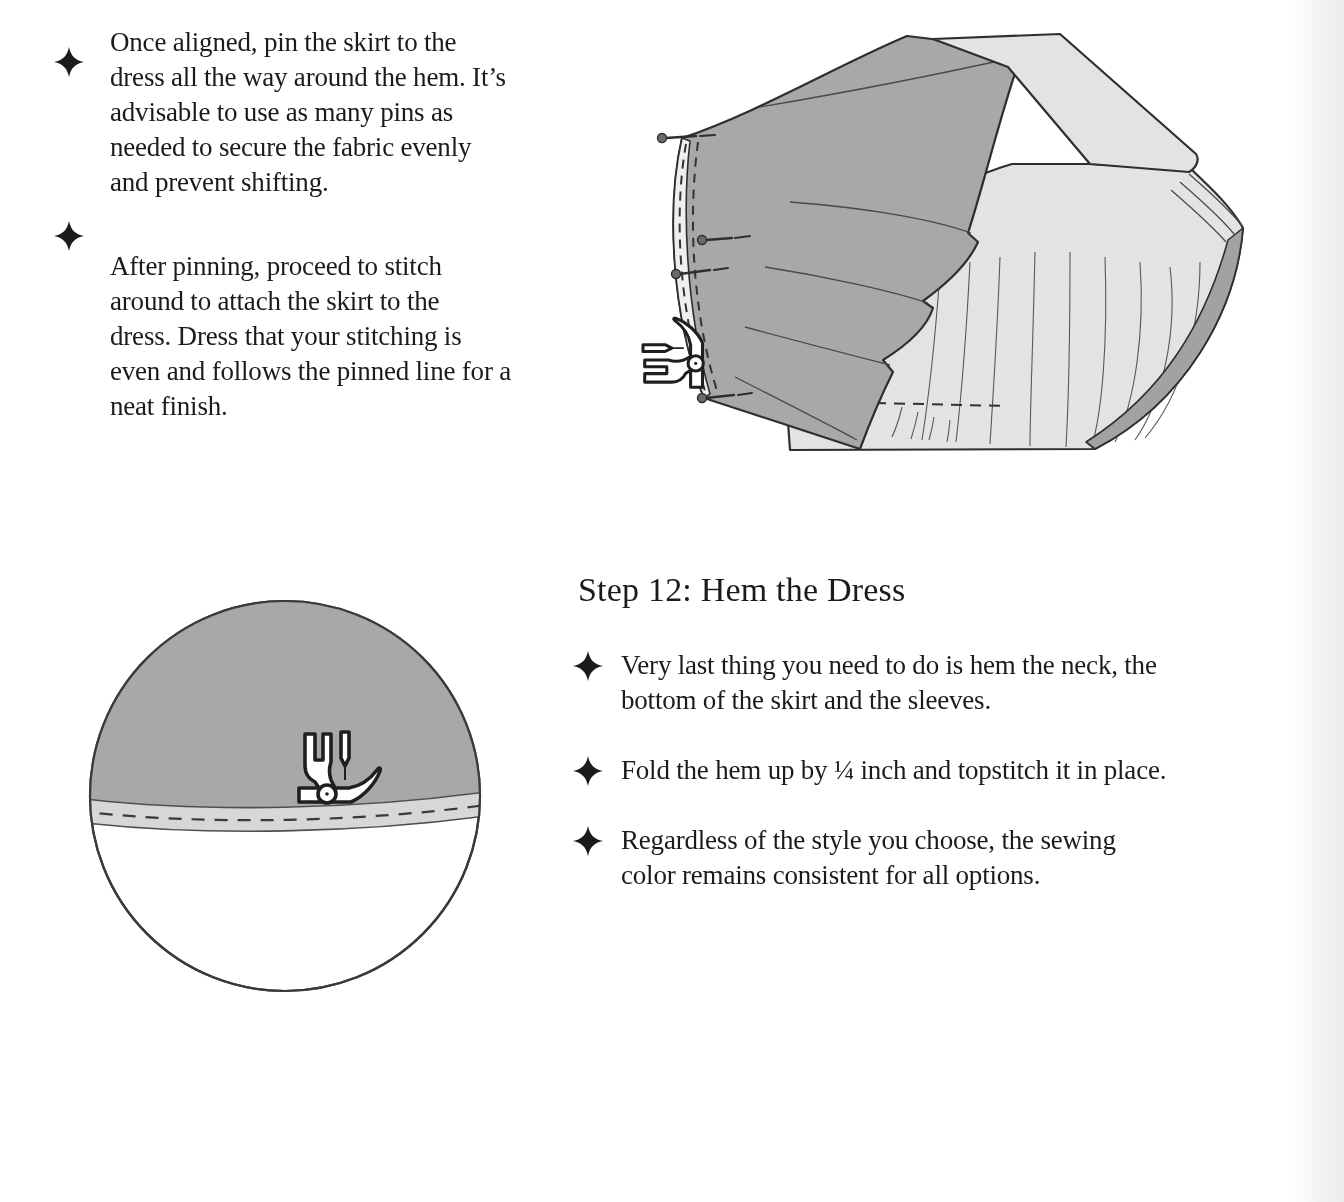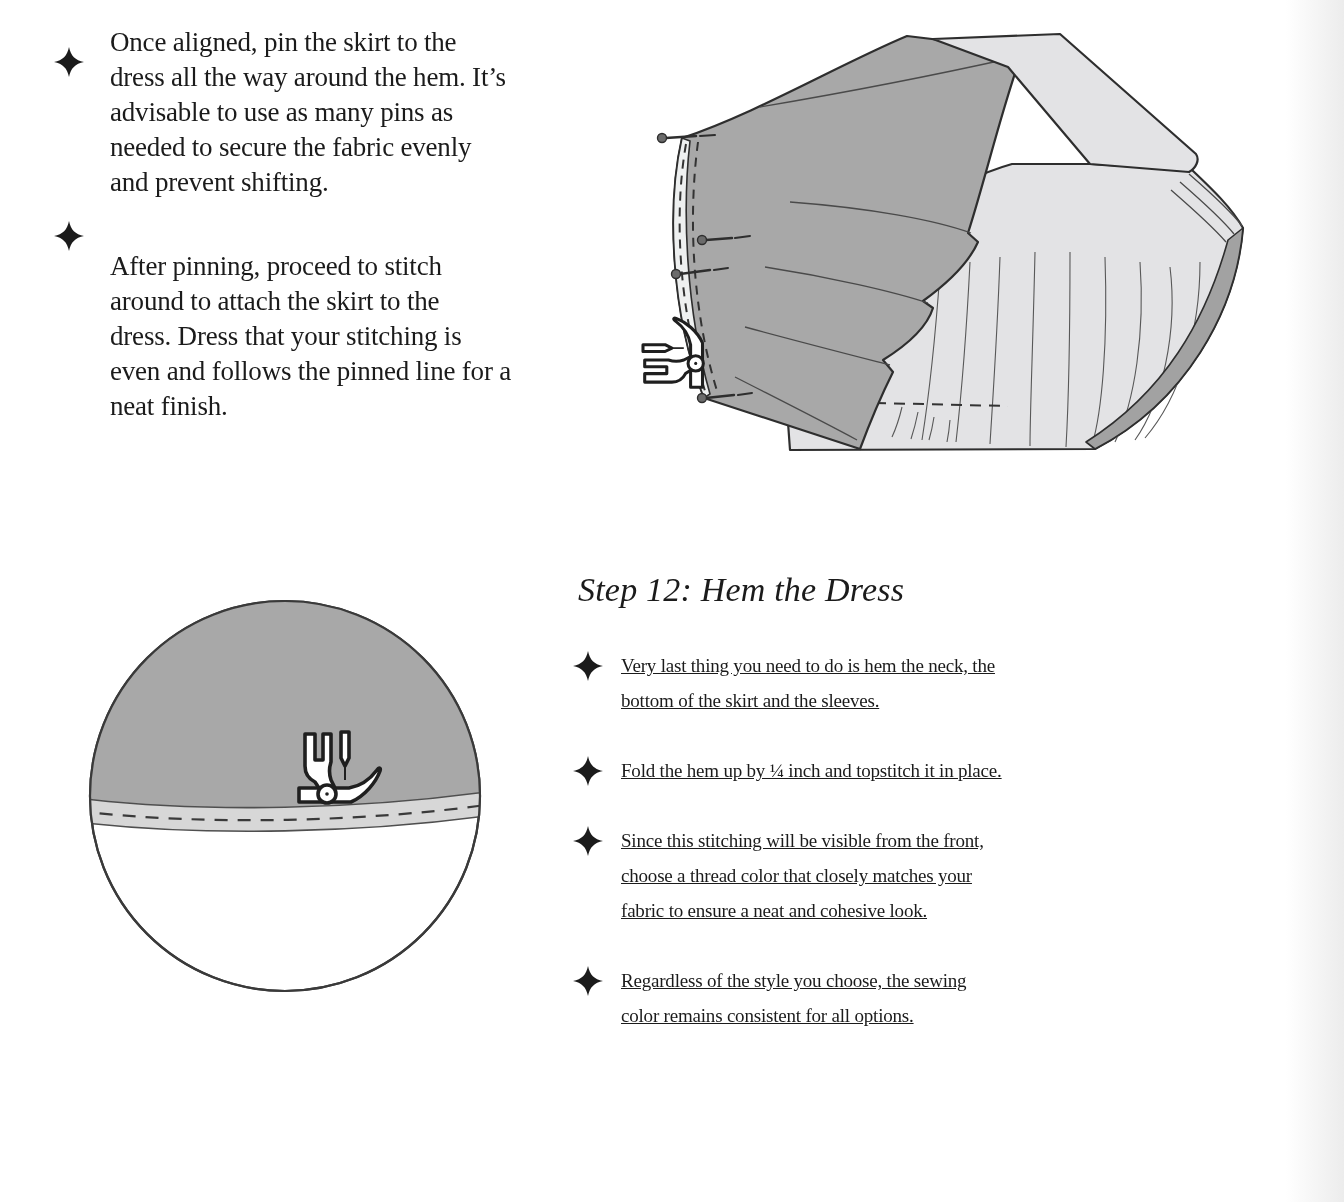--- a/index.html
+++ b/index.html
@@ -19,35 +19,33 @@
     position:absolute;
     font-size:27px;line-height:35px;letter-spacing:-0.2px;
     white-space:pre-line;
   }
   .star{position:absolute;width:30px;height:30px;}
   .star svg{display:block;width:100%;height:100%;}
   .heading{
     position:absolute;left:578px;top:570px;
     font-size:34px;line-height:40px;letter-spacing:0.2px;
     white-space:nowrap;
-    font-style:italic;
   }
   .bullets{
     position:absolute;left:573px;top:648px;width:700px;
   }
   .bullet{
     display:flex;align-items:flex-start;margin-bottom:35px;
   }
   .bullet .bmark{flex:0 0 30px;width:30px;height:30px;margin-top:3px;}
   .bullet .bmark svg{display:block;width:100%;height:100%;}
   .bullet .btext{
     margin-left:18px;width:652px;
-    font-size:19px;line-height:35px;letter-spacing:-0.2px;
+    font-size:27px;line-height:35px;letter-spacing:-0.2px;
     white-space:pre-line;
-    text-decoration:underline;
   }
   .illo{position:absolute;}
   
   .skirt-fill{fill:var(--skirt,#a8a8a8);stroke:var(--outline,#2e2e2e);stroke-width:2.2;stroke-linejoin:round;}
   .bodice-fill{fill:var(--dress,#e3e3e5);stroke:var(--outline,#2e2e2e);stroke-width:2.2;stroke-linejoin:round;}
   .flap-fill{fill:var(--dress,#e3e3e5);stroke:var(--outline,#2e2e2e);stroke-width:2.2;stroke-linejoin:round;}
   .panel-fill{fill:var(--panel,#a2a2a2);stroke:var(--outline,#2e2e2e);stroke-width:1.6;stroke-linejoin:round;}
   .band-fill{fill:var(--band,#eef0f0);stroke:var(--outline,#2e2e2e);stroke-width:1.6;}
   .thin{fill:none;stroke:#4a4a4a;stroke-width:1.3;}
   .thin2{fill:none;stroke:#585858;stroke-width:1.1;}
@@ -210,29 +208,19 @@
           </svg>
       </span>
       <span class="btext">Fold the hem up by ¼ inch and topstitch it in place.</span>
     </div>
     <div class="bullet">
       <span class="bmark">
         <svg viewBox="0 0 24 24">
             <path class="star-path" d="M12 0 C13.4 7 17 10.6 24 12 C17 13.4 13.4 17 12 24 C10.6 17 7 13.4 0 12 C7 10.6 10.6 7 12 0 Z"></path>
           </svg>
       </span>
-      <span class="btext">Since this stitching will be visible from the front,
-choose a thread color that closely matches your
-fabric to ensure a neat and cohesive look.</span>
-    </div>
-    <div class="bullet">
-      <span class="bmark">
-        <svg viewBox="0 0 24 24">
-            <path class="star-path" d="M12 0 C13.4 7 17 10.6 24 12 C17 13.4 13.4 17 12 24 C10.6 17 7 13.4 0 12 C7 10.6 10.6 7 12 0 Z"></path>
-          </svg>
-      </span>
       <span class="btext">Regardless of the style you choose, the sewing
 color remains consistent for all options.</span>
     </div>
   </div>
 
   <div class="page-edge-shade"></div>
 </div>
 
 </body></html>

